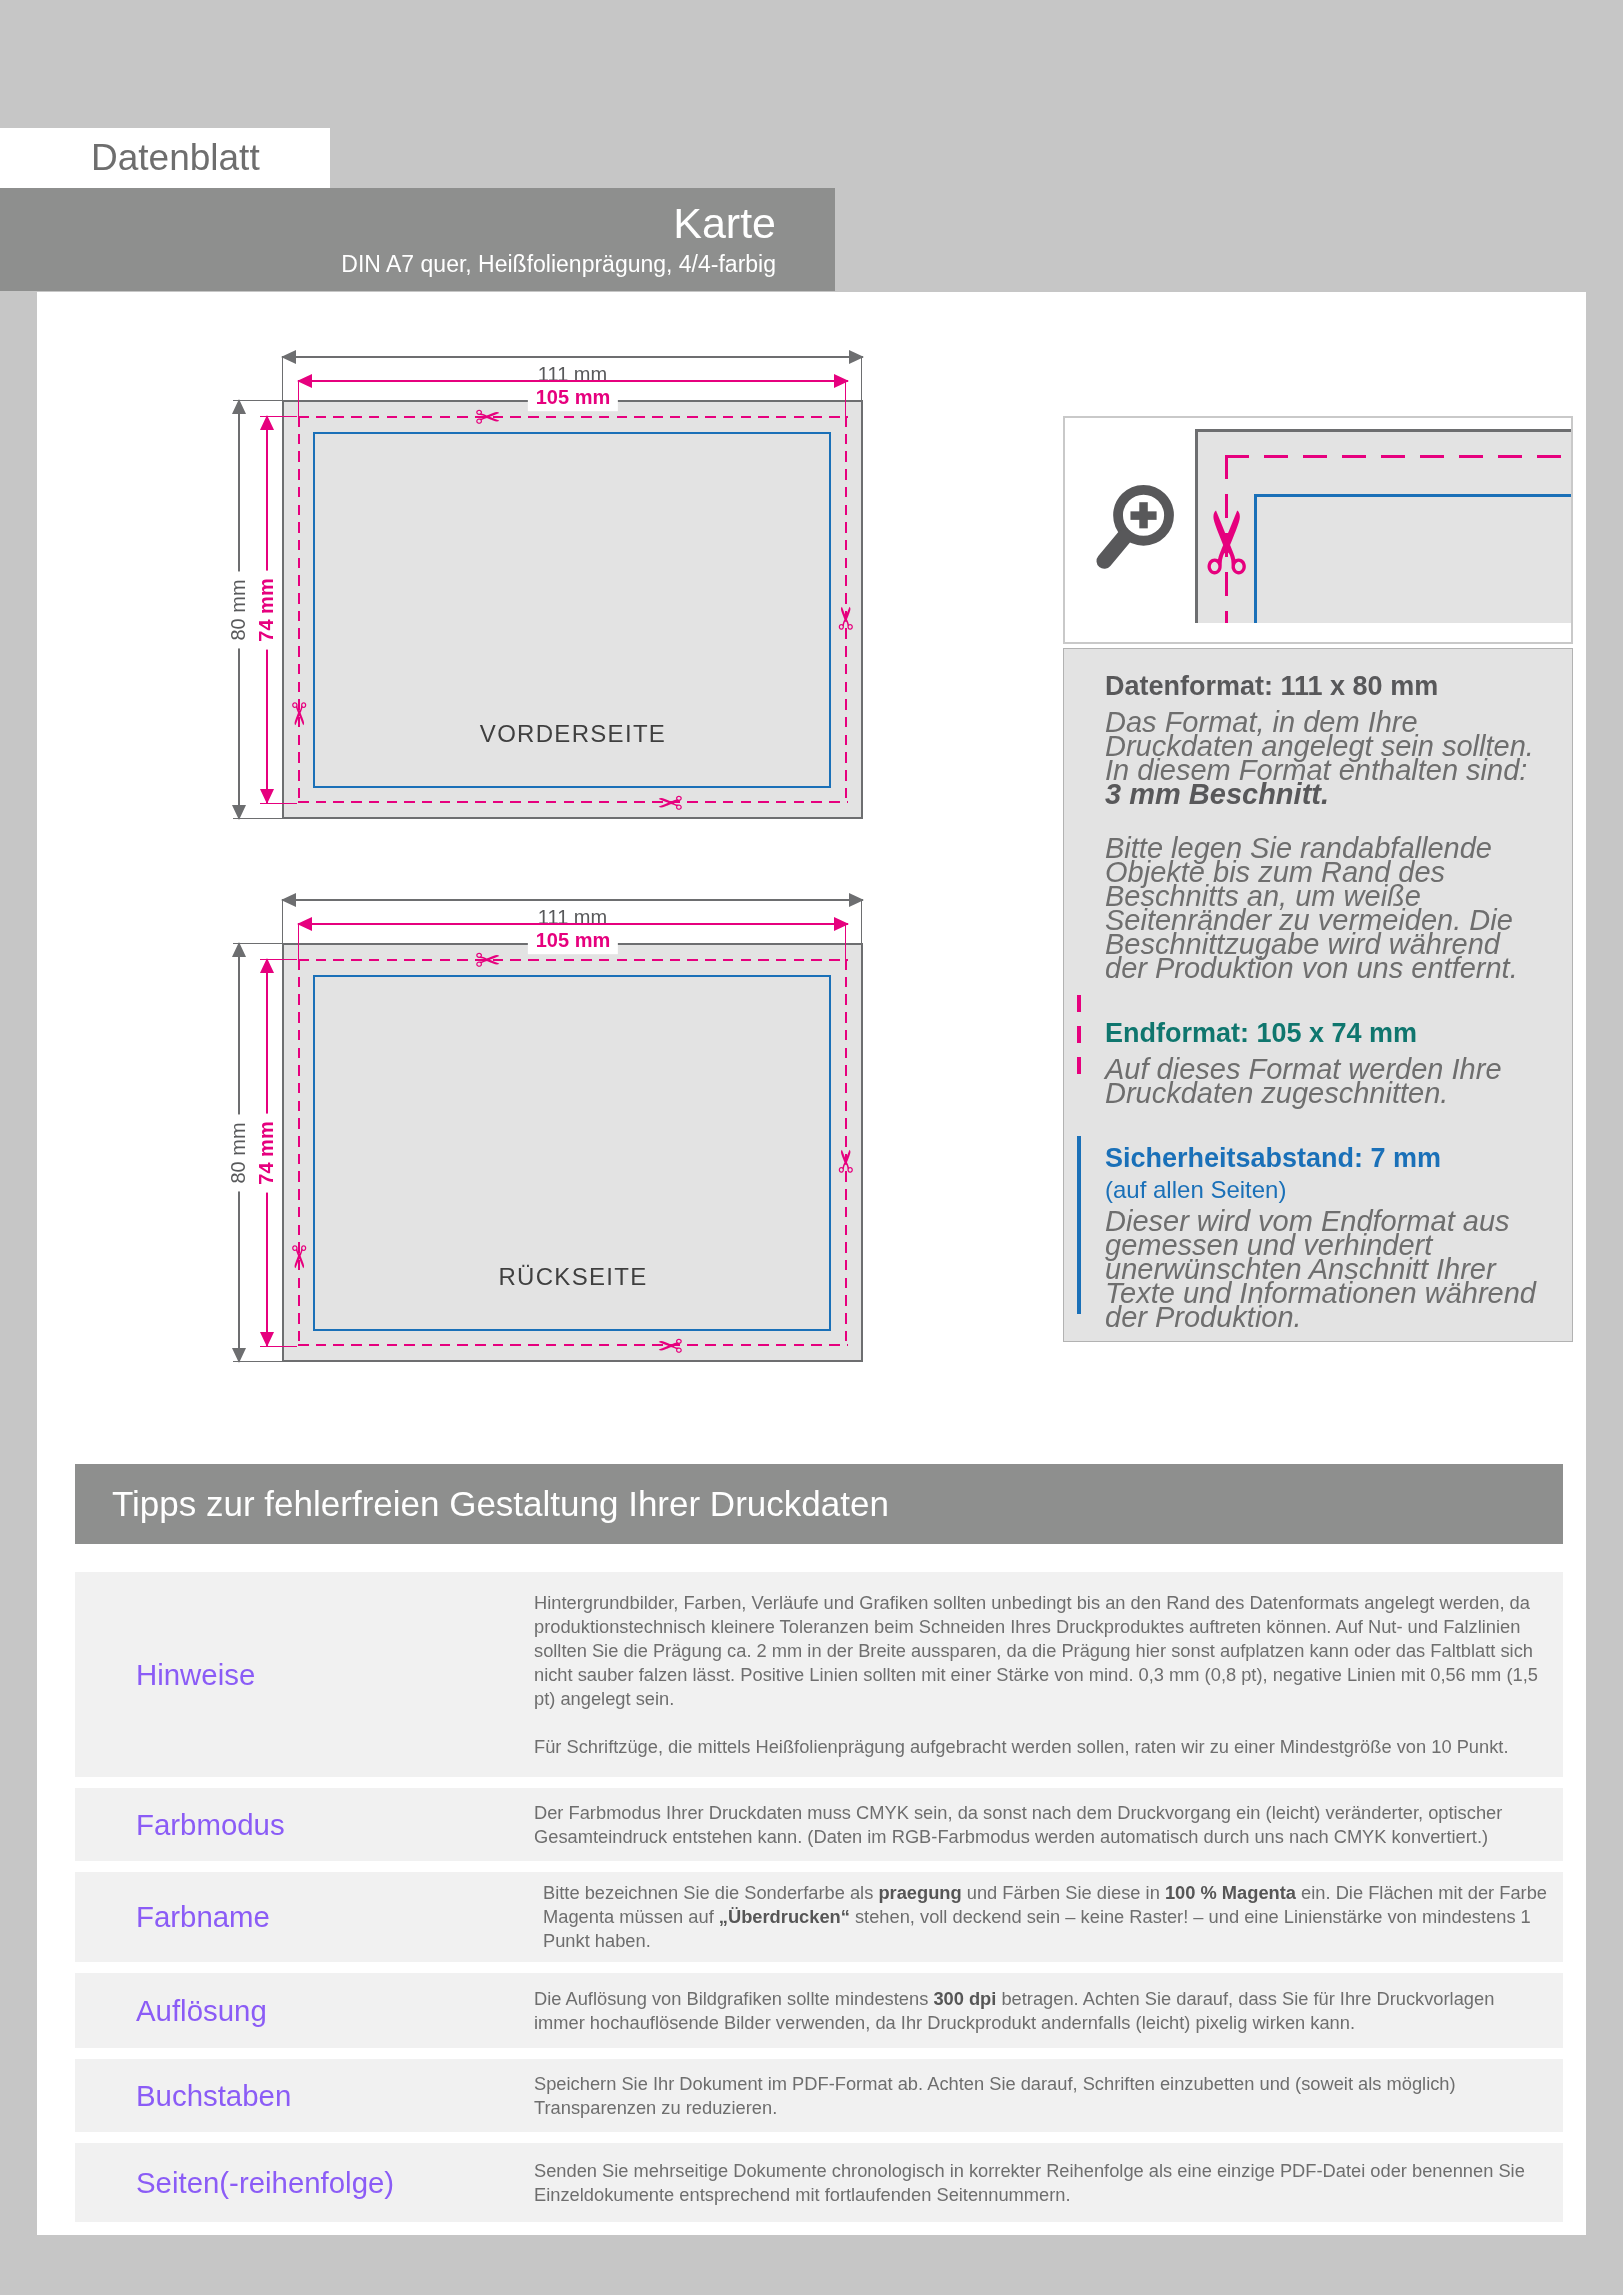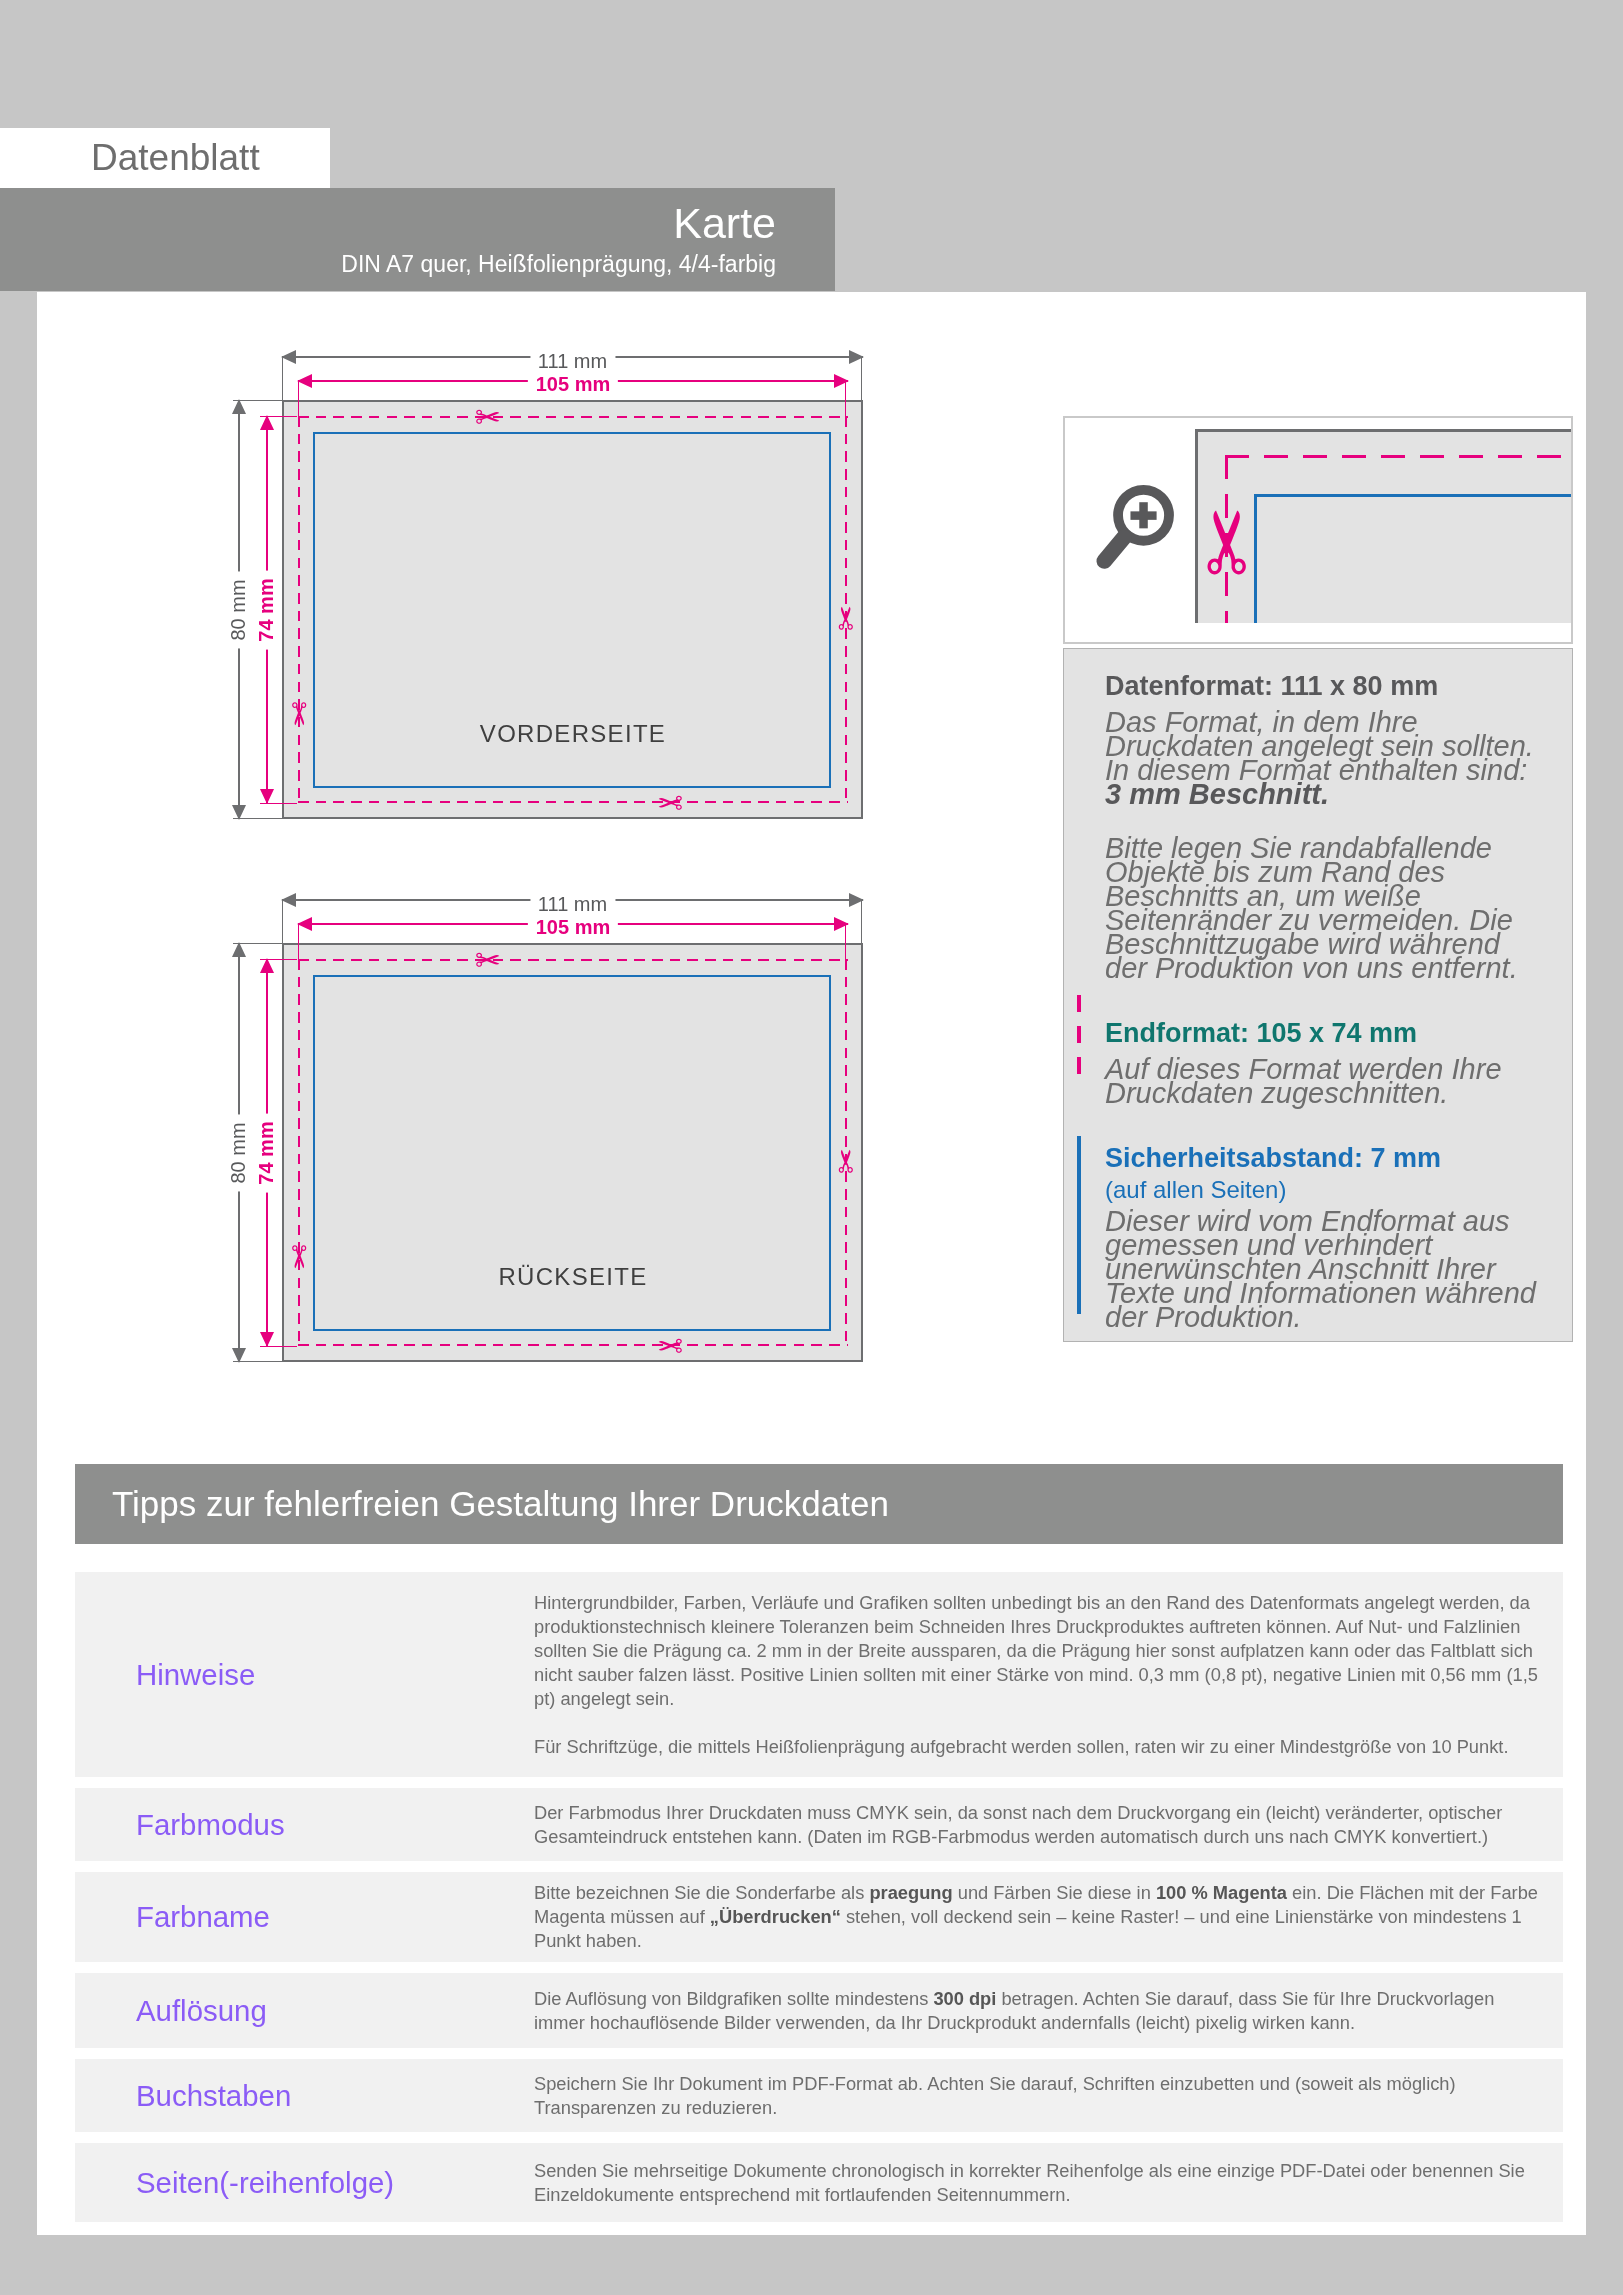--- a/index.html
+++ b/index.html
@@ -53,21 +53,21 @@
   .arr.d{bottom:-0.7px;left:-6.5px;border-left:7.2px solid transparent;border-right:7.2px solid transparent;border-top:15.7px solid;}
   .gray .arr{color:#6d6e70;border-right-color:#6d6e70;border-left-color:#6d6e70;border-bottom-color:#6d6e70;border-top-color:#6d6e70;}
   .gray .arr.l{border-top-color:transparent;border-bottom-color:transparent;}
   .gray .arr.r{border-top-color:transparent;border-bottom-color:transparent;}
   .gray .arr.u{border-left-color:transparent;border-right-color:transparent;}
   .gray .arr.d{border-left-color:transparent;border-right-color:transparent;}
   .mag .arr.l,.mag .arr.r{border-right-color:#e6007e;border-left-color:#e6007e;border-top-color:transparent;border-bottom-color:transparent;}
   .mag .arr.u,.mag .arr.d{border-bottom-color:#e6007e;border-top-color:#e6007e;border-left-color:transparent;border-right-color:transparent;}
 
   .dim-label{position:absolute;background:#ffffff;padding:1.3px 7.9px;font-size:20px;white-space:nowrap;}
-  .dim.h .dim-label{left:50%;top:5px;transform:translate(-50%,-50%);}
+  .dim.h .dim-label{left:50%;top:18px;transform:translate(-50%,-50%);}
   .dim.v .dim-label{left:0.7px;top:50%;transform:translate(-50%,-50%) rotate(-90deg);}
   .dim-label.gtxt{color:#58595b;}
   .dim-label.mtxt{color:#e6007e;font-weight:bold;}
 
   .ext{position:absolute;}
   .ext.gray{background:#6d6e70;}
   .ext.mag{background:#e6007e;}
 
   .scissors{position:absolute;color:#e6007e;font-family:"DejaVu Sans",sans-serif;font-size:31px;line-height:1;z-index:2;}
   .sc-left{transform:translate(-50%,-50%);}
@@ -107,21 +107,21 @@
     background:repeating-linear-gradient(180deg,#e6007e 0 17px,transparent 17px 31px);}
   .marker-solid{position:absolute;left:13px;top:487px;width:3.9px;height:178px;background:#1a70b8;}
 
   
   .tips-bar{position:absolute;left:75px;top:1464px;width:1488px;height:80px;background:#8e8f8e;}
   .tips-bar span{display:block;padding-left:37px;line-height:80px;font-size:35px;color:#ffffff;}
   .tips-table{position:absolute;left:75px;top:1572px;width:1488px;}
   .trow{position:relative;background:#f1f1f1;margin-bottom:11px;display:flex;align-items:center;}
   .trow:nth-child(1){min-height:205px;}
   .trow:nth-child(2){min-height:73px;}
-  .trow:nth-child(3){min-height:84px;}
+  .trow:nth-child(3){min-height:84px;justify-content:center;}
   .trow:nth-child(4){min-height:75px;}
   .trow:nth-child(5){min-height:73px;}
   .trow:nth-child(6){min-height:79px;}
   .trow-label{position:absolute;left:37px;top:50%;transform:translateY(-50%);font-size:29.4px;color:#8b5cf6;white-space:nowrap;margin-left:24px;}
   .trow-body{margin-left:459px;width:1011px;font-size:18.3px;line-height:24px;color:#6e6e6e;padding:9.2px 0;}
   .trow-body .para:empty{height:24px;}
   .trow-body .b{font-weight:bold;color:#565656;}
 </style>
 </head>
 <body>

